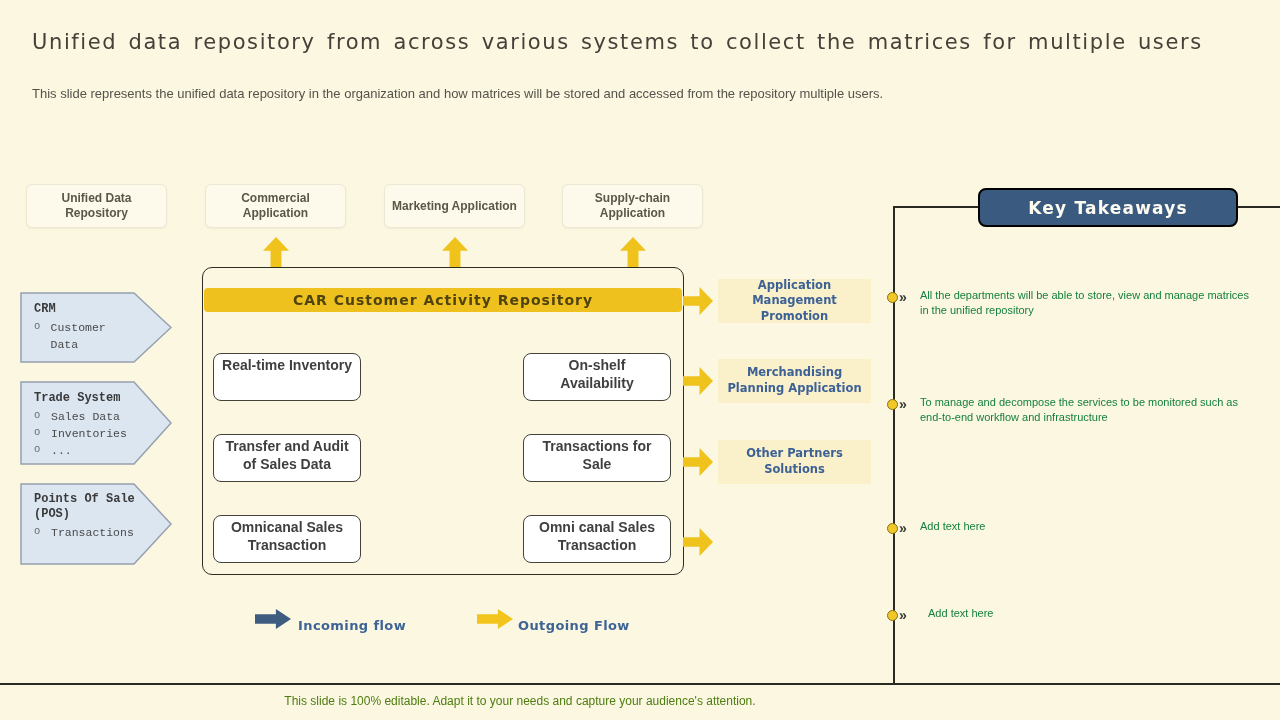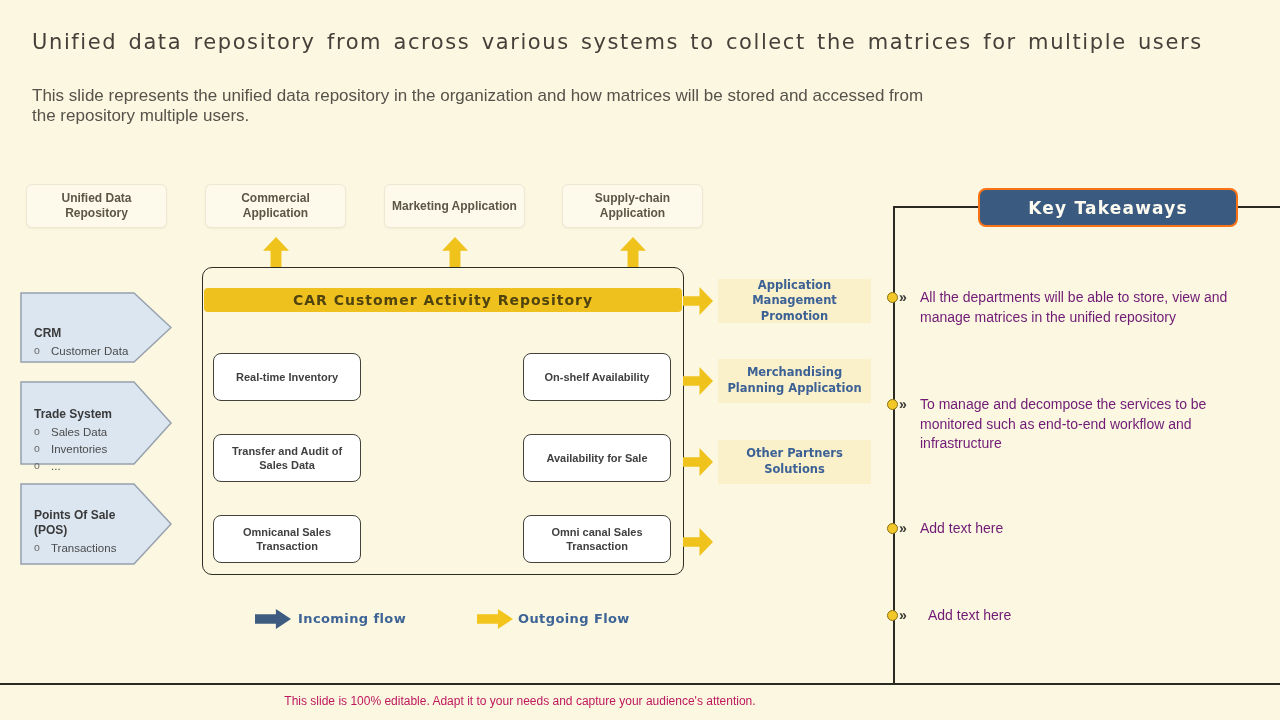--- a/index.html
+++ b/index.html
@@ -5,21 +5,21 @@
   * { margin:0; padding:0; box-sizing:border-box; }
   html,body { width:1280px; height:720px; }
   body { font-family:"Liberation Sans","DejaVu Sans",sans-serif; }
   .slide { position:relative; width:1280px; height:720px; background:#FBF7E1; overflow:hidden;padding-left:16px; }
 
   .abs { position:absolute; }
 
   
   .title { left:32px; top:30px; width:1220px; font-family:"DejaVu Sans",sans-serif;
            font-size:21px; letter-spacing:1.6px; word-spacing:3px; color:#45413A; }
-  .subtitle { left:32px; top:86px; width:900px; font-size:17px; color:#55524A; }
+  .subtitle { left:32px; top:86px; width:900px; font-size:13px; color:#55524A; }
 
   
   .top-box { top:184px; width:141px; height:44px; background:#FDFAEC; border:1px solid #EDE7D4;
              border-radius:6px; display:flex; align-items:center; justify-content:center; text-align:center;
              font-size:12px; font-weight:bold; color:#5C5646; line-height:1.25; padding:2px 6px;
              box-shadow:0 1px 2px rgba(120,110,70,.08); }
 
   
   .arrow-up { width:26px; height:30px; background:#EFC31C;
               clip-path:polygon(50% 0,100% 46%,71% 46%,71% 100%,29% 100%,29% 46%,0 46%); }
@@ -28,53 +28,53 @@
   .legend-arrow { width:36px; height:20px;
               clip-path:polygon(0 26%,58% 26%,58% 0,100% 50%,58% 100%,58% 74%,0 74%); }
 
   
   .car-container { left:202px; top:267px; width:482px; height:308px; background:#FBF7E1;
                    border:1.5px solid #2D2D25; border-radius:10px; }
   .car-bar { left:204px; top:288px; width:478px; height:24px; background:#EEC11E; border-radius:4px;
              display:flex; align-items:center; justify-content:center; font-weight:bold; font-size:14px;
              color:#4F430F; letter-spacing:1px; font-family:"DejaVu Sans",sans-serif; }
   .inner-box { width:148px; height:48px; background:#FFFFFF; border:1px solid #43433B; border-radius:8px;
-               display:flex; align-items:center; justify-content:center; text-align:center;
-               font-size:11px; font-weight:bold; color:#3F3F3F; line-height:1.3; padding:2px 8px; }
+               display:flex; align-items:flex-start; justify-content:center; text-align:center;
+               font-size:14px; font-weight:bold; color:#3F3F3F; line-height:1.3; padding:2px 8px; }
   .circle { left:387px; top:402px; width:114px; height:114px; border-radius:50%; background:#EEC11E;
             display:flex; align-items:center; justify-content:center; text-align:center;
             font-size:13.5px; font-weight:bold; color:#3E3827; line-height:1.35; padding:10px; }
 
   
   .src-wrap { left:20px; width:152px; }
-  .src-text { position:absolute; left:14px; top:16px; height:100%; width:104px; display:flex;
-              flex-direction:column; justify-content:center; }
+  .src-text { position:absolute; left:14px; top:0; height:100%; width:104px; display:flex;
+              flex-direction:column; justify-content:center;font-family:Liberation Mono, monospace; }
   .src-title { font-size:12px; font-weight:bold; color:#3A3A3A; line-height:1.25; margin-bottom:2px; }
   .src-bullet { display:flex; font-size:11.5px; color:#4A4A4A; line-height:1.5; }
   .src-bullet .glyph { width:17px; color:#6A6A6A; font-size:10.5px; }
 
   
   .out-box { left:718px; width:153px; height:44px; background:#FAF0CA; display:flex; align-items:center;
              justify-content:center; text-align:center; font-size:11.5px; font-weight:bold; color:#3C6195;
              line-height:1.35; padding:2px 6px; font-family:"DejaVu Sans",sans-serif; }
 
   
-  .kt-header { left:978px; top:188px; width:260px; height:39px; background:#3B5A80; border:2px solid #f97316;
+  .kt-header { left:978px; top:188px; width:260px; height:39px; background:#3B5A80; border:2px solid #000000;
                border-radius:8px; display:flex; align-items:center; justify-content:center; color:#FDFBF0;
                font-weight:bold; font-size:17px; letter-spacing:1.2px; font-family:"DejaVu Sans",sans-serif; }
   .line { background:#2A2A22; }
-  .tk-item-text { left:920px; width:332px; font-size:14px; color:#701a75; line-height:1.4; }
+  .tk-item-text { left:920px; width:332px; font-size:11px; color:#15803d; line-height:1.4; }
   .tk-dot { left:887px; width:11px; height:11px; border-radius:50%; background:#F2C728; border:1.5px solid #8A7012; }
   .tk-chevrons { left:899px; font-size:14px; font-weight:bold; color:#3A3A35; }
 
   
   .legend-label { font-size:13px; font-weight:bold; color:#3E6496; letter-spacing:.4px;
-                  font-family:"DejaVu Sans",sans-serif; }
-
-  .footer { left:0; top:694px; width:1040px; text-align:center; font-size:12px; color:#be185d; }
+                  font-family:"DejaVu Sans",sans-serif;margin-top:7px; }
+
+  .footer { left:0; top:694px; width:1040px; text-align:center; font-size:12px; color:#4d7c0f; }
 </style>
 </head>
 <body>
 
 <div class="slide">
 
   <div class="abs title">Unified data repository from across various systems to collect the matrices for multiple users</div>
   <div class="abs subtitle">This slide represents the unified data repository in the organization and how matrices will be stored and accessed from the repository multiple users.</div>
 
   <div class="abs top-box" style="left:26px">
@@ -103,21 +103,21 @@
   <div class="abs inner-box" style="left:213px;top:434px">
       <span>Transfer and Audit of Sales Data</span>
     </div>
   <div class="abs inner-box" style="left:213px;top:515px">
       <span>Omnicanal Sales Transaction</span>
     </div>
   <div class="abs inner-box" style="left:523px;top:353px">
       <span>On-shelf Availability</span>
     </div>
   <div class="abs inner-box" style="left:523px;top:434px">
-      <span>Availability for Sale</span>
+      <span>Transactions for Sale</span>
     </div>
   <div class="abs inner-box" style="left:523px;top:515px">
       <span>Omni canal Sales Transaction</span>
     </div>
 
 
   <div class="abs src-wrap" style="top:292px;height:71px">
     <svg width="152" height="71" viewBox="0 0 152 71">
       <polygon points="1,1 114,1 151,35.5 114,70 1,70" fill="#DCE6F1" stroke="#97A1AE" stroke-width="1.5"></polygon>
     </svg>

